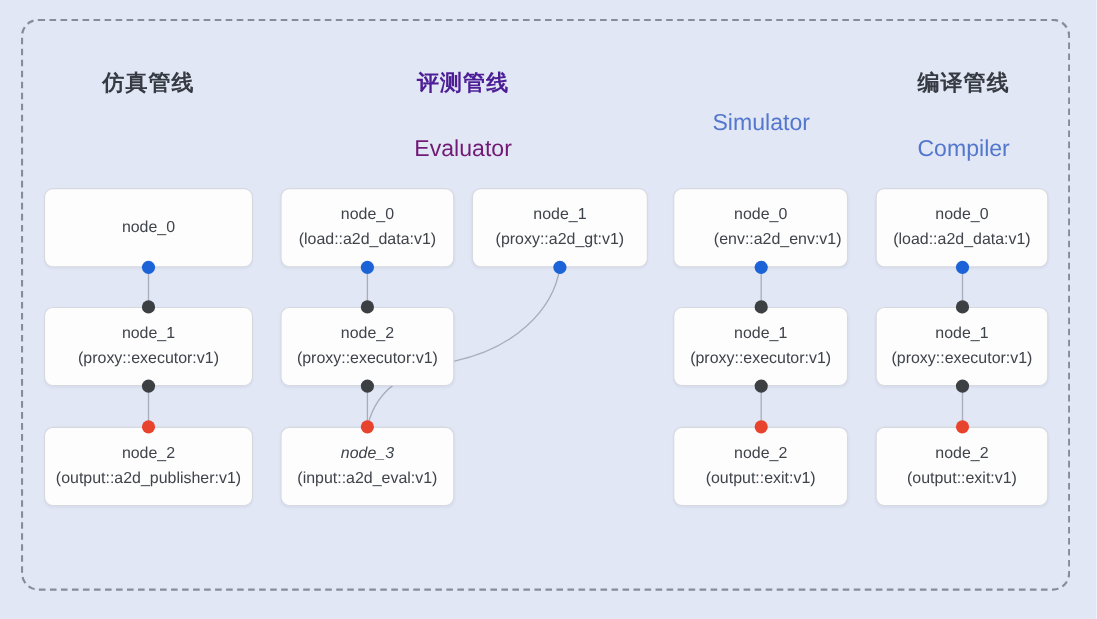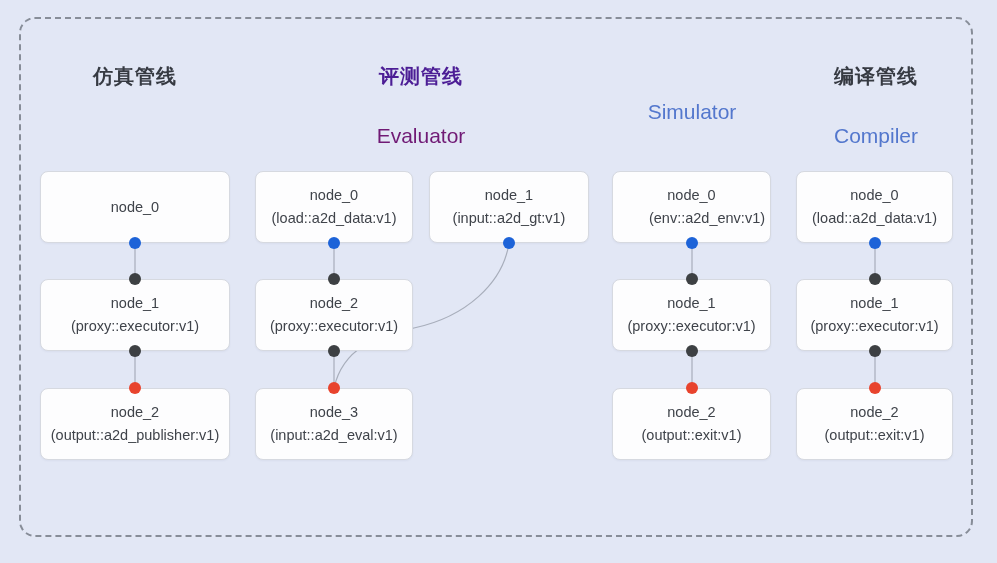--- a/index.html
+++ b/index.html
@@ -110,28 +110,28 @@
     <div class="col-header" style="left: 421px;">
       <div class="title-zh" style="color: #4c1d95;">评测管线</div>
       <div class="title-en" style="color: #701a75;">Evaluator</div>
     </div>
     <div class="node" style="left: 255px; top: 171px; width: 158px; height: 72px; background: rgb(253, 253, 254); border-color: rgb(214, 217, 224);">
       <div class="node-label" style="color: rgb(63, 67, 74);">node_0</div>
       <div class="node-sublabel" style="color: rgb(63, 67, 74);">(load::a2d_data:v1)</div>
     </div>
     <div class="node" style="left: 429px; top: 171px; width: 160px; height: 72px; background: rgb(253, 253, 254); border-color: rgb(214, 217, 224);">
       <div class="node-label" style="color: rgb(63, 67, 74);">node_1</div>
-      <div class="node-sublabel" style="color: rgb(63, 67, 74);">(input::a2d_gt:v1)</div>
+      <div class="node-sublabel" style="color: rgb(63, 67, 74);">(proxy::a2d_gt:v1)</div>
     </div>
     <div class="node" style="left: 255px; top: 279px; width: 158px; height: 72px; background: rgb(253, 253, 254); border-color: rgb(214, 217, 224);">
       <div class="node-label" style="color: rgb(63, 67, 74);">node_2</div>
       <div class="node-sublabel" style="color: rgb(63, 67, 74);">(proxy::executor:v1)</div>
     </div>
     <div class="node" style="left: 255px; top: 388px; width: 158px; height: 72px; background: rgb(253, 253, 254); border-color: rgb(214, 217, 224);">
-      <div class="node-label" style="color: rgb(63, 67, 74);">node_3</div>
+      <div class="node-label" style="color: rgb(63, 67, 74); font-style: italic;">node_3</div>
       <div class="node-sublabel" style="color: rgb(63, 67, 74);">(input::a2d_eval:v1)</div>
     </div>
     <div class="col-header" style="left: 692px;">
       <div class="title-en" style="color: rgb(83, 119, 205);">Simulator</div>
     </div>
     <div class="node" style="left: 612px; top: 171px; width: 159px; height: 72px; background: rgb(253, 253, 254); border-color: rgb(214, 217, 224);">
       <div class="node-label" style="color: rgb(63, 67, 74);">node_0</div>
       <div class="node-sublabel" style="color: rgb(63, 67, 74); margin-left: 31px;">(env::a2d_env:v1)</div>
     </div>
     <div class="node" style="left: 612px; top: 279px; width: 159px; height: 72px; background: rgb(253, 253, 254); border-color: rgb(214, 217, 224);">

